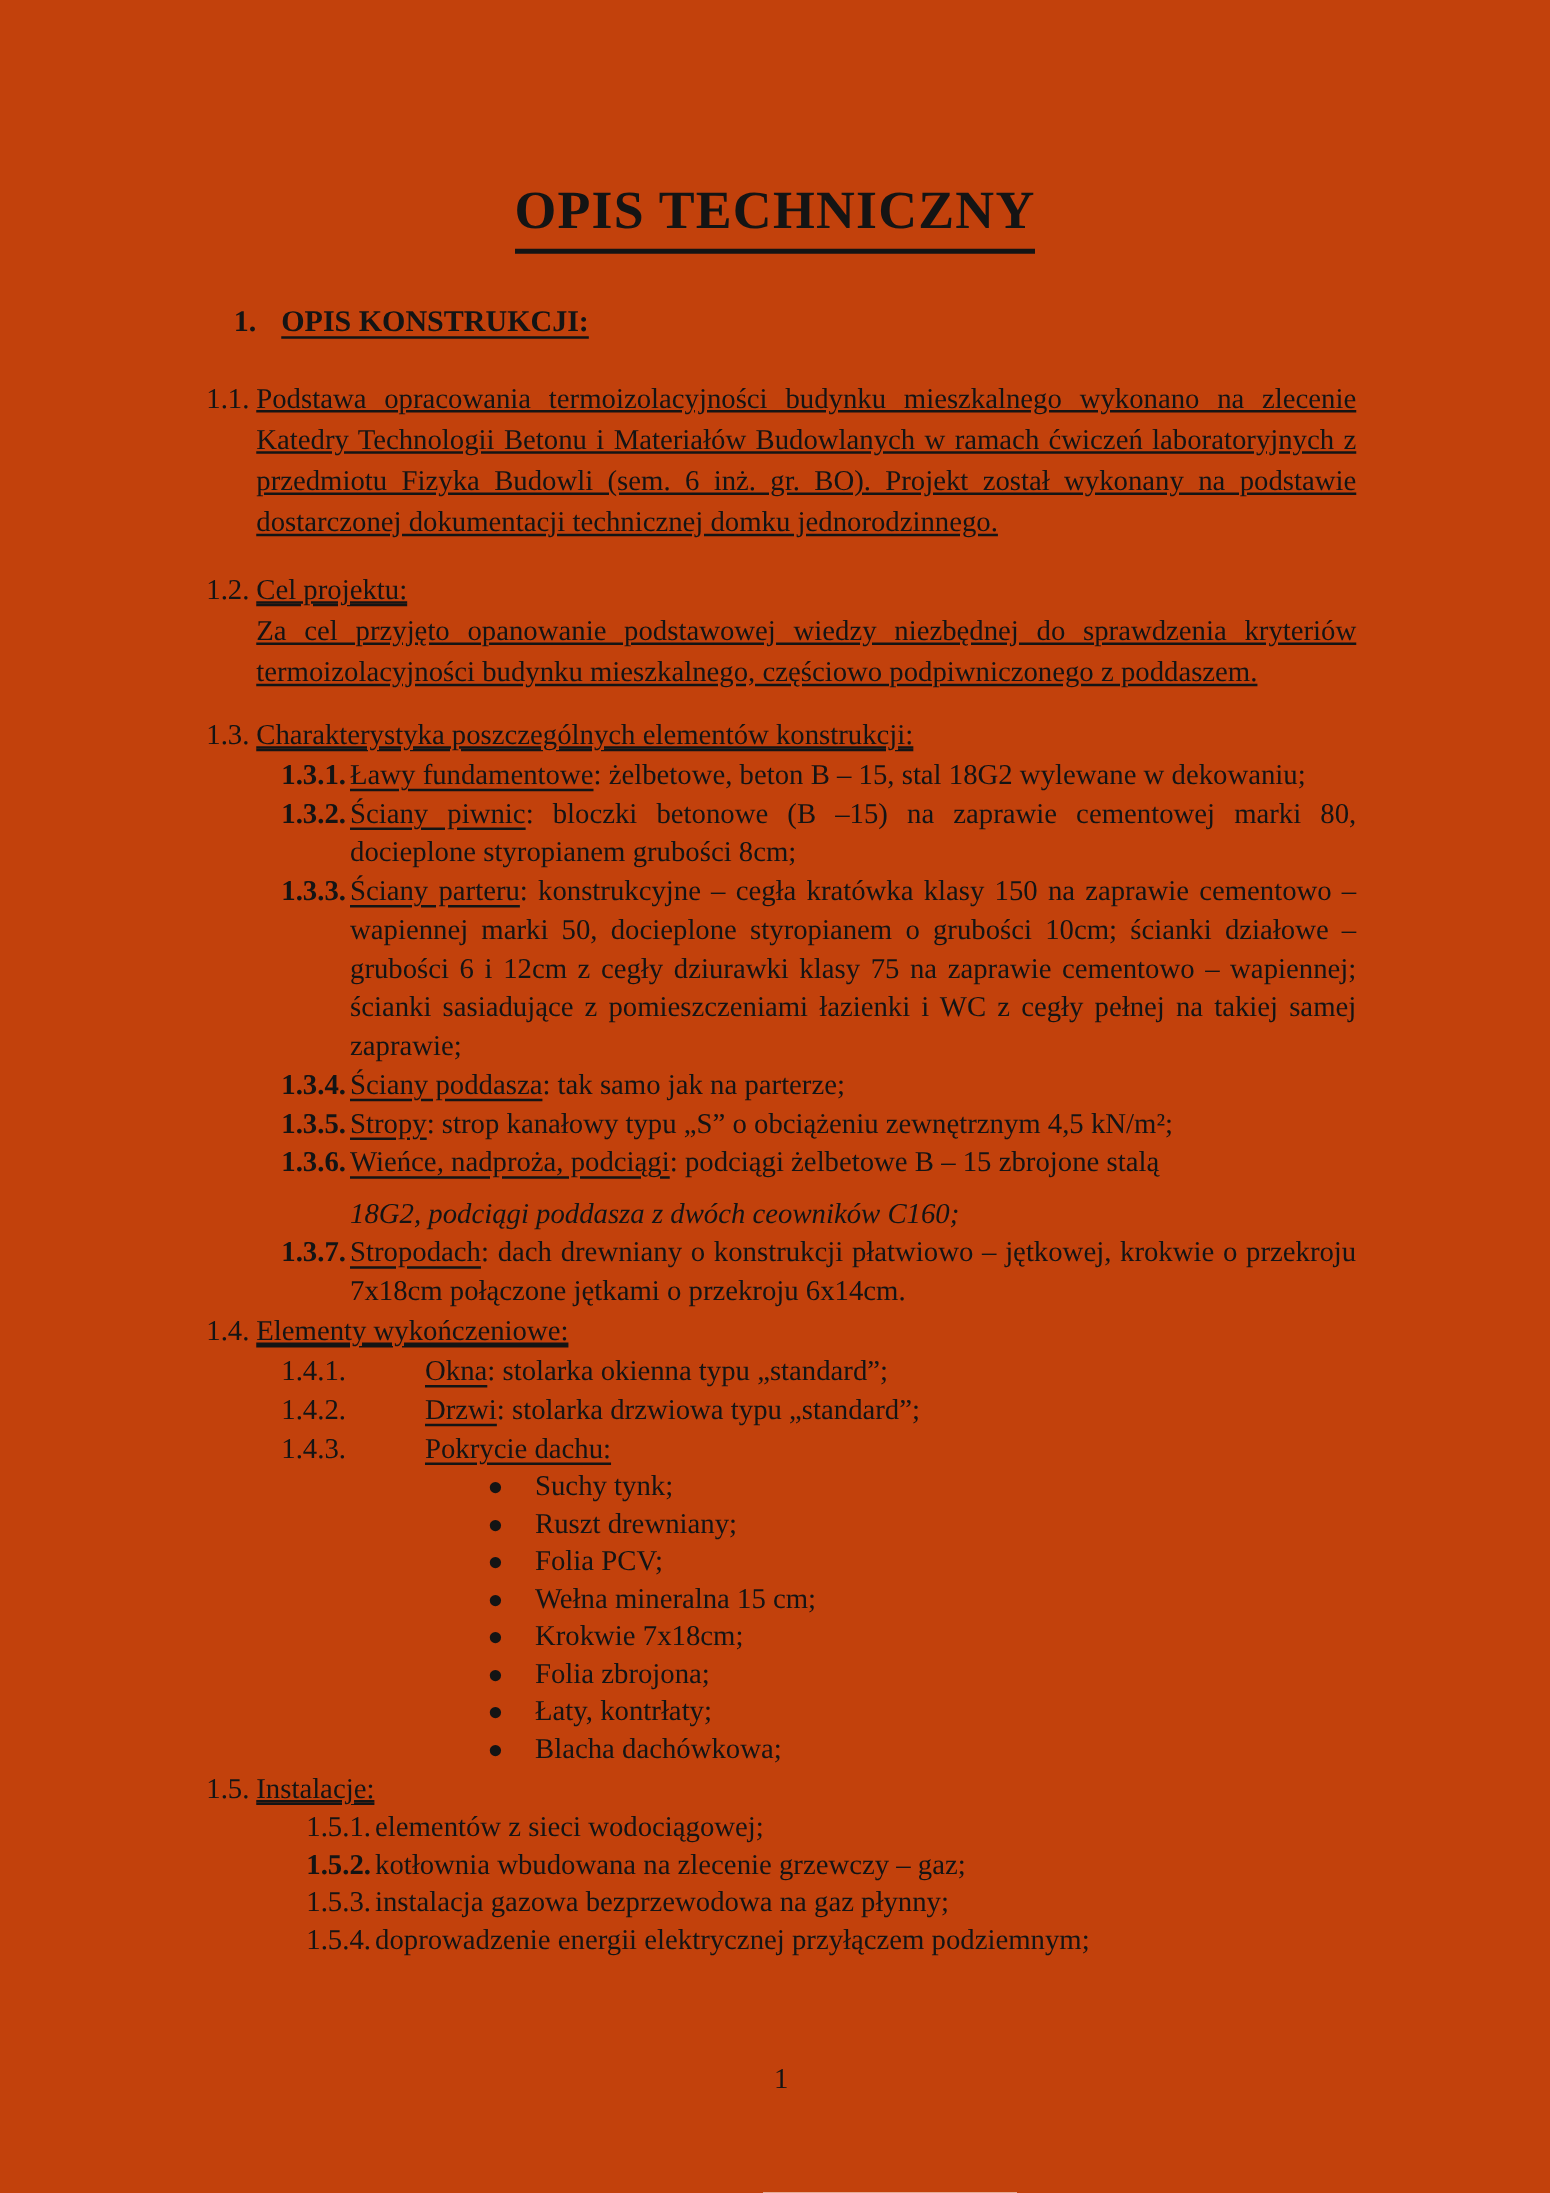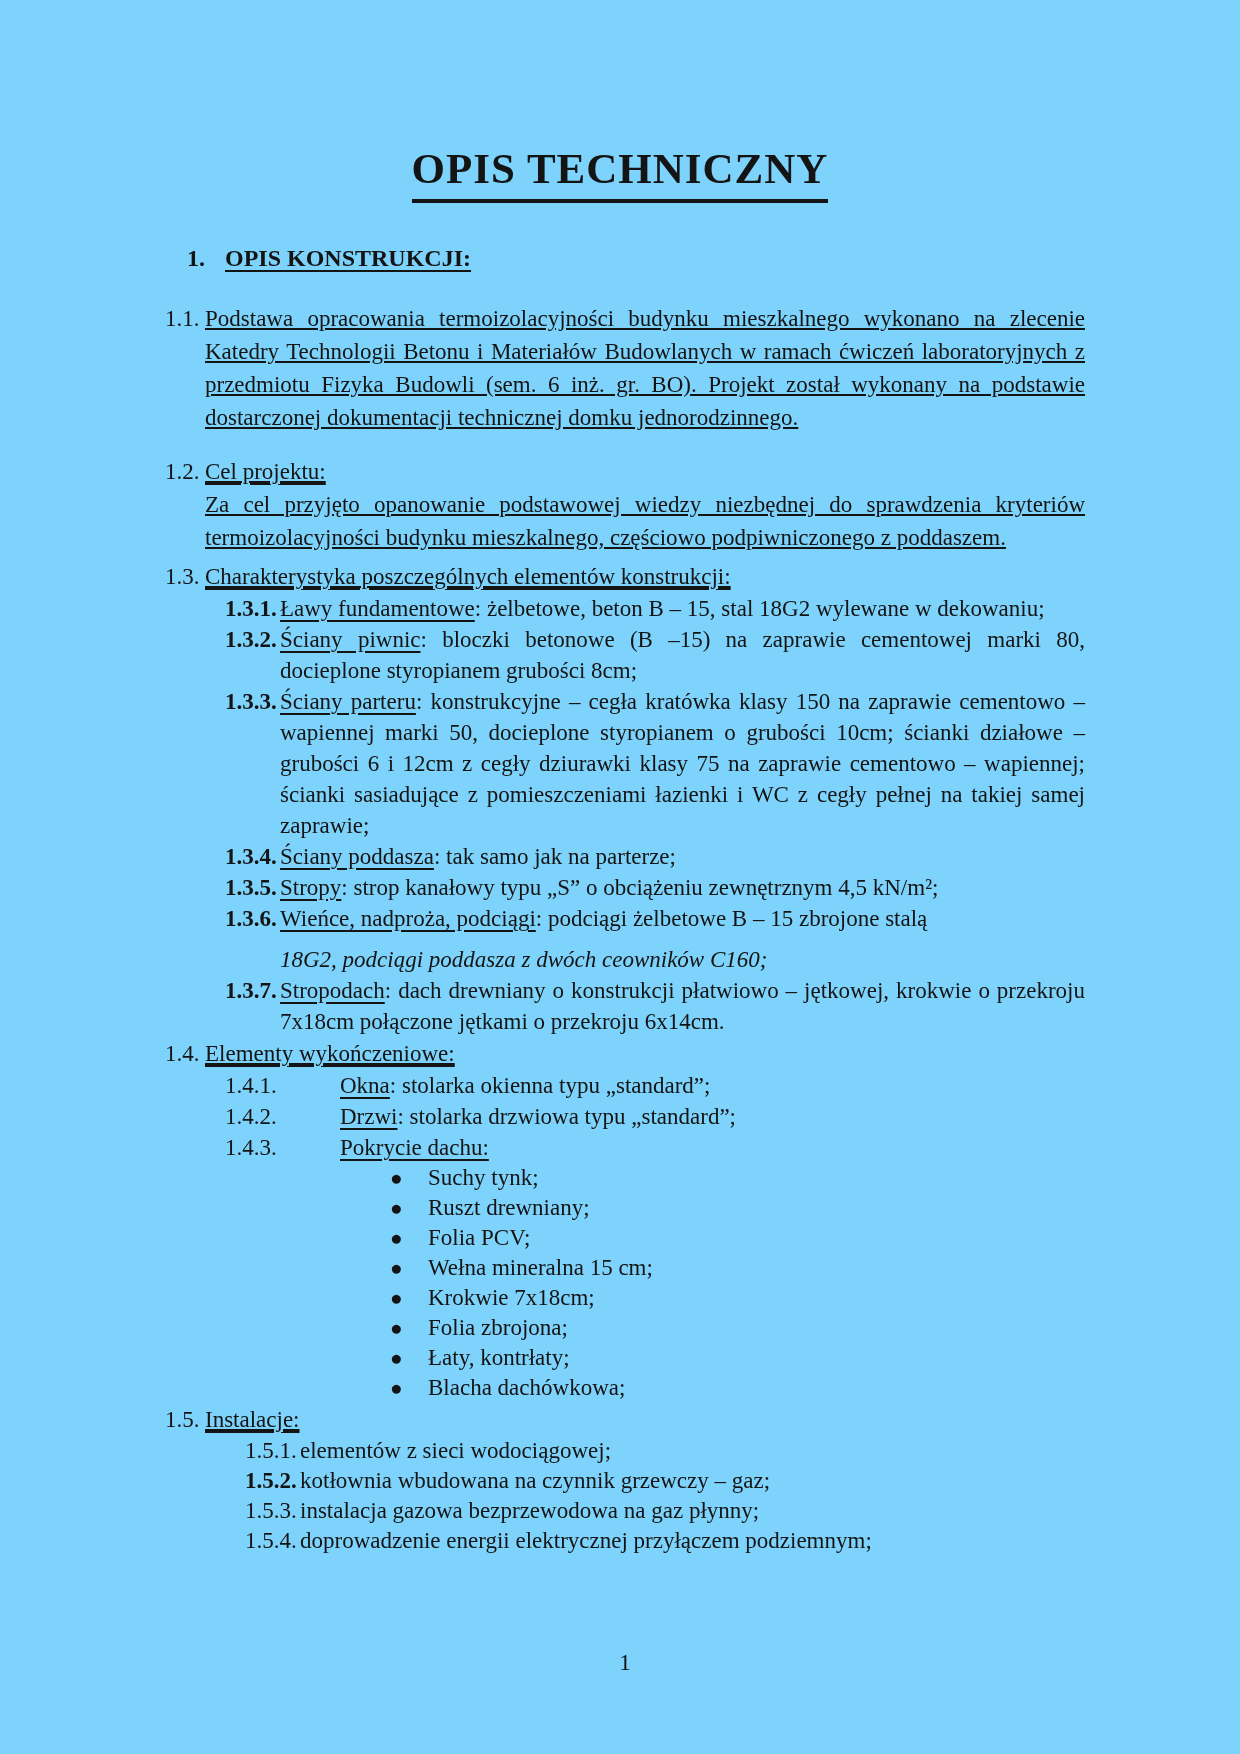--- a/index.html
+++ b/index.html
@@ -1,19 +1,19 @@
 <!DOCTYPE html>
 <html lang="pl"><head>
 <meta charset="utf-8">
 <style>
   html,body { margin:0; padding:0; background:#ffffff; }
   .page {
     position:relative;
     width:1240px; height:1754px;
-    background:#7dd3fc;
+    background:#c2410c;
     color:#141414;
     font-family:"Liberation Serif", serif;
     font-size:23px;
     line-height:33px;
     box-sizing:border-box;
     padding-top:146px;
     overflow:hidden;
   }
   .content { margin-left:165px; margin-right:155px; }
 
@@ -54,21 +54,21 @@
   .p3 > .num { position:absolute; left:80px; top:0; }
 
   
   .bullet { position:relative; padding-left:263px; line-height:30px; }
   .bullet > .marker { position:absolute; left:225px; top:0; font-size:21px; }
 
   .cont2 { display:block; margin-top:10px;font-style:italic; }
 
   .mt-p11 { margin-top:29px; }
   .mt-s12 { margin-top:21px; }
-  .mt-s13 { margin-top:6px; }
+  .mt-s13 { margin-top:17px; }
 
   .pagenum {
     position:absolute; top:1646px; left:165px; width:920px;
     text-align:center; font-size:23px;
   }
 </style>
 </head>
 <body>
 
 <div class="page">
@@ -163,21 +163,21 @@
 
     <div class="p1">
       <span class="num">1.5.</span>
       <span class="u">Instalacje:</span>
     </div>
 
     <div class="p3">
       <span class="num">1.5.1.</span><span>elementów z sieci wodociągowej;</span>
     </div>
     <div class="p3">
-      <span class="num b">1.5.2.</span><span>kotłownia wbudowana na czynnik grzewczy – gaz;</span>
+      <span class="num b">1.5.2.</span><span>kotłownia wbudowana na zlecenie grzewczy – gaz;</span>
     </div>
     <div class="p3">
       <span class="num">1.5.3.</span><span>instalacja gazowa bezprzewodowa na gaz płynny;</span>
     </div>
     <div class="p3">
       <span class="num">1.5.4.</span><span>doprowadzenie energii elektrycznej przyłączem podziemnym;</span>
     </div>
 
   </div>
 

